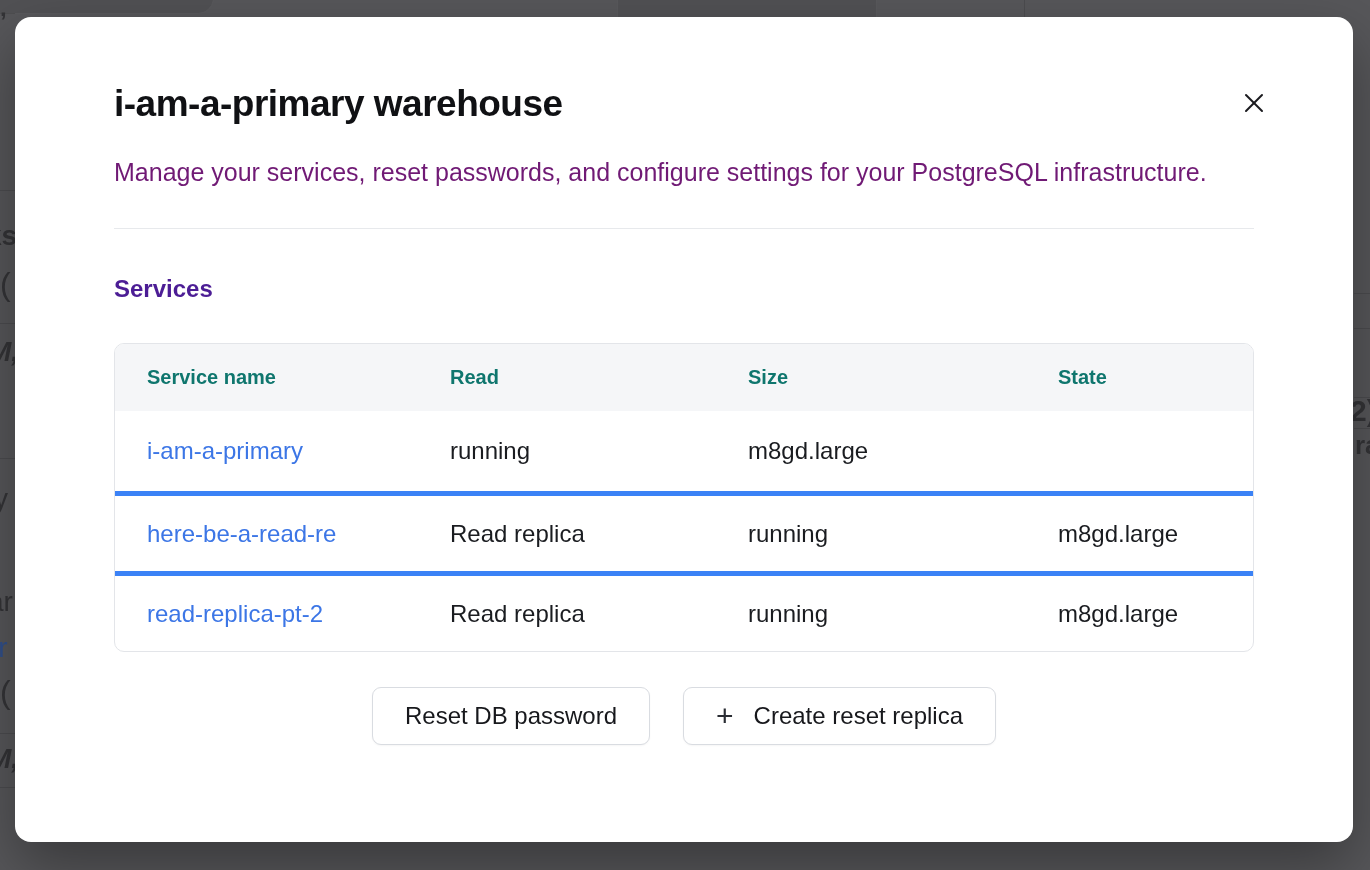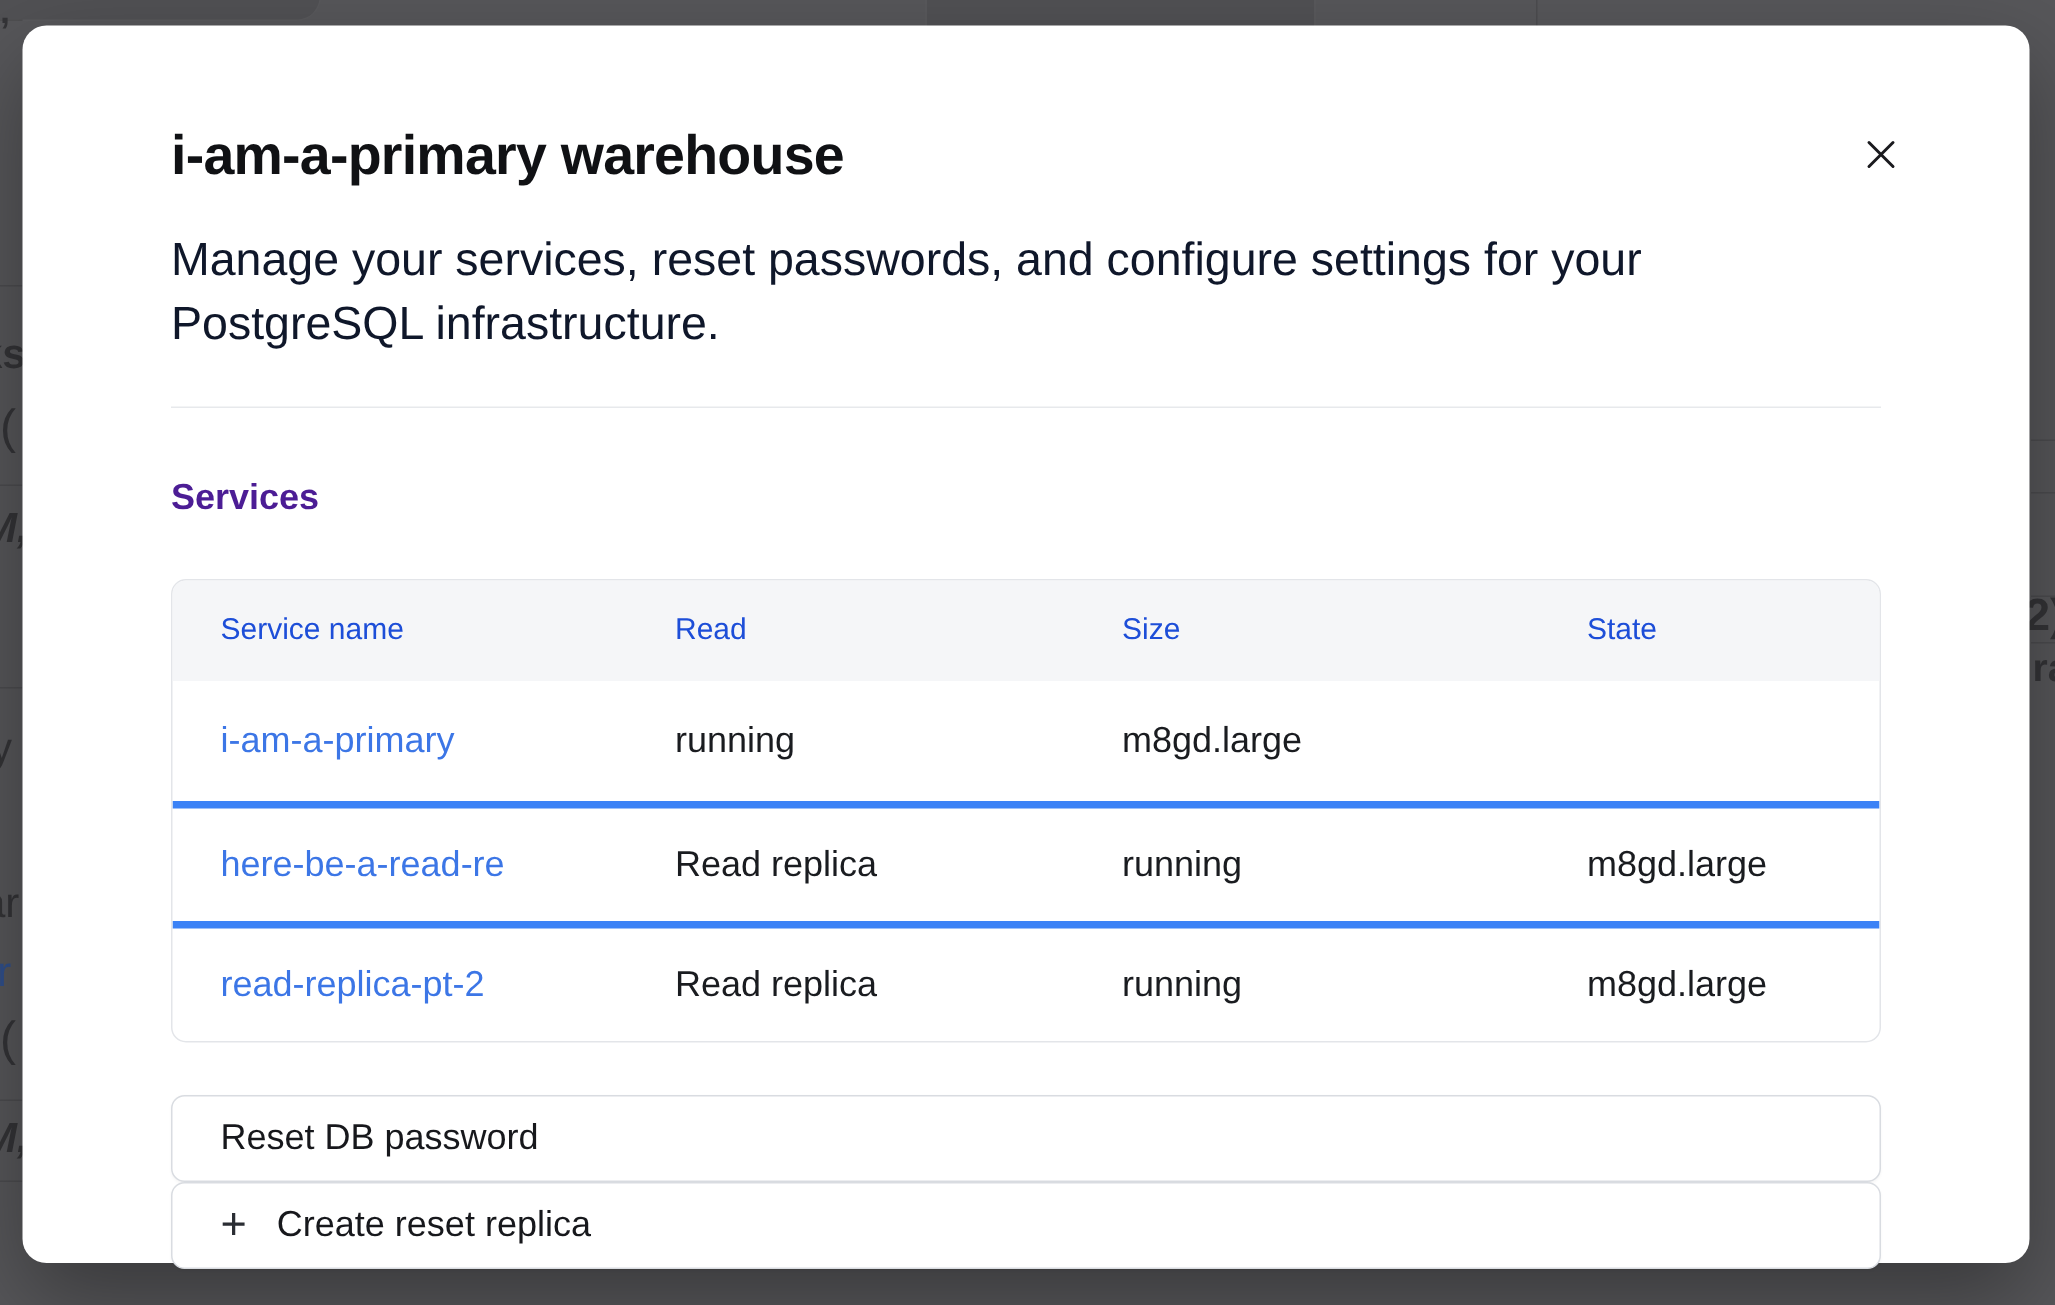--- a/index.html
+++ b/index.html
@@ -39,21 +39,21 @@
     background:none; border:none; cursor:pointer;
     display:flex; align-items:center; justify-content:center;
   }
   .dialog-title {
     margin-top:66px;
     font-size:37px; font-weight:bold; color:#101114;
     letter-spacing:-0.5px;
   }
   .dialog-desc {
     margin-top:26px; max-width:1150px;
-    font-size:31px; line-height:43px; color:#0f172a;
+    font-size:25px; line-height:43px; color:#701a75;
   }
   .divider {
     margin-top:34px; border:none;
     border-top:1px solid #e7e9ec; height:0;
   }
   .services-heading {
     margin-top:46px;
     font-size:24px; font-weight:bold; color:#4c1d95;
   }
 
@@ -63,30 +63,30 @@
     border:1px solid #e3e5e9; border-radius:10px;
     overflow:hidden; background:#fff;
   }
   .thead, .trow {
     display:grid;
     grid-template-columns:303px 298px 310px 1fr;
     align-items:center;
   }
   .thead {
     height:67px; background:#f5f6f8;
-    font-size:20px; font-weight:normal; color:#1d4ed8;
+    font-size:20px; font-weight:bold; color:#0f766e;
   }
   .trow { height:80px; border-top:5px solid #3b82f6; font-size:24px; color:#1a1c20; }
   .cell { padding-left:32px; padding-right:10px; white-space:nowrap; overflow:hidden; }
   .svc-link { color:#3c76e6; text-decoration:none; cursor:pointer; }
 
   
   .actions {
     margin-top:35px;
-    display:flex; justify-content:center; flex-direction:column;
+    display:flex; justify-content:center; gap:33px;
   }
   .btn {
     height:58px; padding:0 32px;
     background:#fff; border:1px solid #d9dce1; border-radius:9px;
     font-family:"Liberation Sans", sans-serif;
     font-size:24px; color:#17181c;
     display:flex; align-items:center; cursor:pointer;
     box-shadow:0 1px 2px rgba(0,0,0,0.04);
   }
   .btn .plus { font-size:30px; font-weight:normal; color:#2a2d33; margin-right:20px; line-height:1; }

